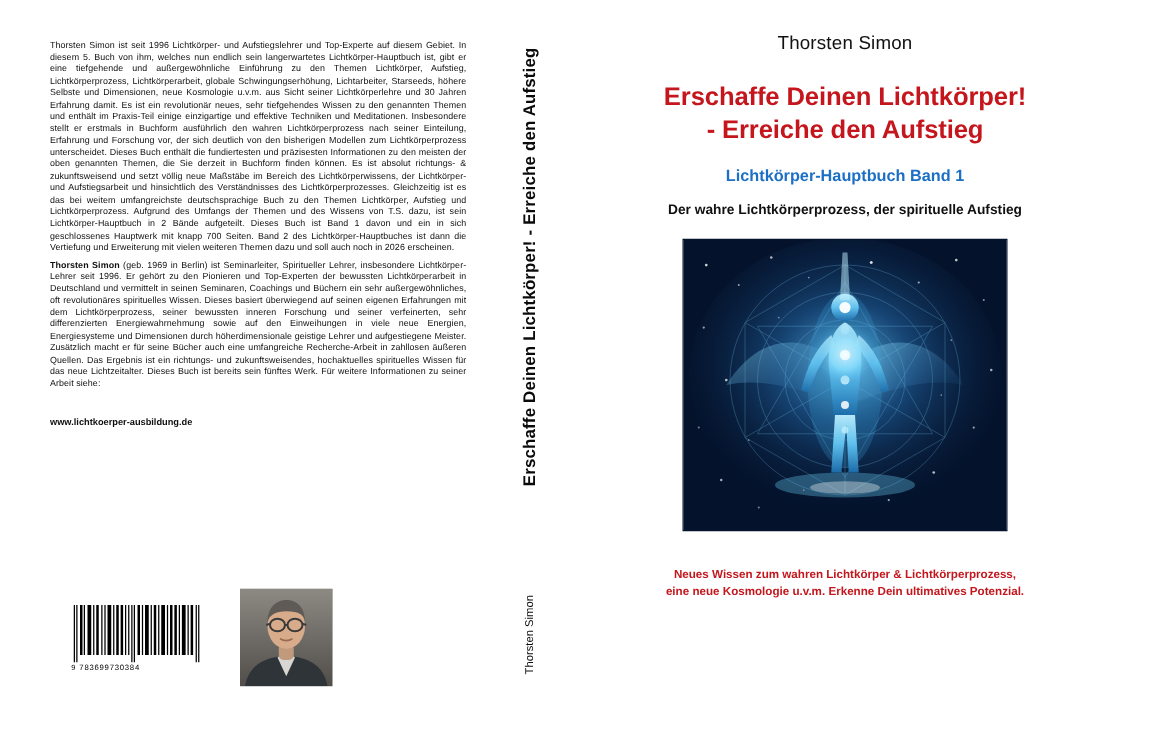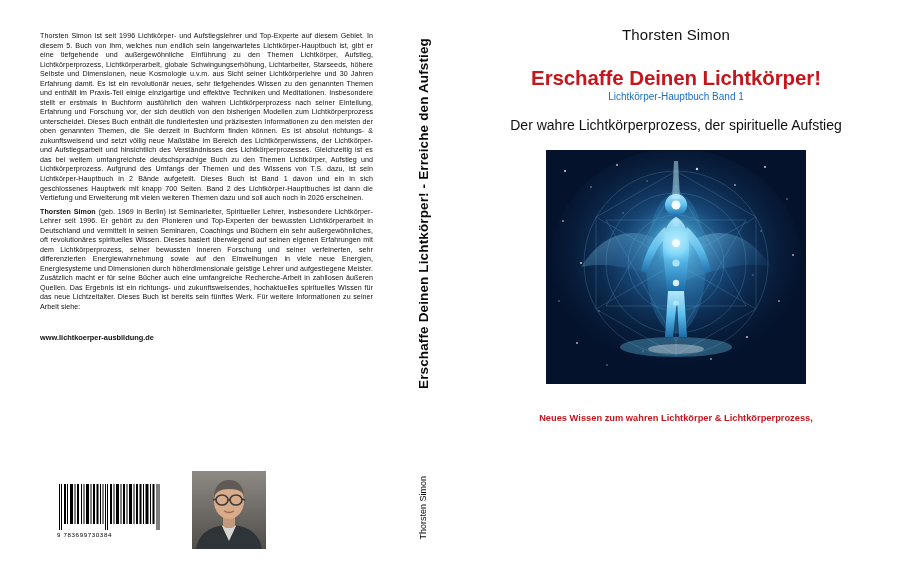--- a/index.html
+++ b/index.html
@@ -145,28 +145,29 @@
   }
   .front-title {
     margin-top: 22px;
     font-size: 20.5px;
     font-weight: bold;
     color: #c4161c;
     line-height: 1.28;
     letter-spacing: -0.1px;
   }
   .front-subtitle {
-    font-size: 10px;
-    font-weight: normal;
+    margin-top: 16px;
+    font-size: 13px;
+    font-weight: bold;
     color: #1b6fc4;
   }
   .front-tagline {
     margin-top: 13px;
-    font-size: 14px;
-    font-weight: normal;
+    font-size: 11px;
+    font-weight: bold;
     color: #111;
     line-height: 1.45;
   }
   .cover-art {
     margin: 14px auto 0 auto;
     width: 258px;
     height: 232px;
     position: relative;
     background: radial-gradient(ellipse at 50% 45%, #1d5f97 0%, #103a6b 35%, #06152f 72%, #020a1b 100%);
     overflow: hidden;
@@ -279,20 +280,21 @@
     <div class="spine-title">Erschaffe Deinen Lichtkörper! - Erreiche den Aufstieg</div>
     <div class="spine-author">Thorsten Simon</div>
   </div>
 
   <div class="front-cover">
 
     <div class="front-author">Thorsten Simon</div>
 
     <div class="front-title">
       <div>Erschaffe Deinen Lichtkörper!</div>
+      <div>- Erreiche den Aufstieg</div>
     </div>
 
     <div class="front-subtitle">Lichtkörper-Hauptbuch Band 1</div>
 
     <div class="front-tagline">
       <div>Der wahre Lichtkörperprozess, der spirituelle Aufstieg</div>
     </div>
 
     <div class="cover-art">
       <svg width="258" height="232" viewBox="0 0 258 232">
@@ -388,16 +390,17 @@
 
         <path d="M127 10 L131 10 L133 48 L125 48 Z" fill="#bfefff" opacity="0.5"></path>
 
         <ellipse cx="129" cy="196" rx="56" ry="10" fill="#67c9f2" opacity="0.35"></ellipse>
         <ellipse cx="129" cy="198" rx="28" ry="5" fill="#ffffff" opacity="0.35"></ellipse>
       </svg>
     </div>
 
     <div class="front-footer">
       <div>Neues Wissen zum wahren Lichtkörper &amp; Lichtkörperprozess,</div>
+      <div>eine neue Kosmologie u.v.m. Erkenne Dein ultimatives Potenzial.</div>
     </div>
   </div>
 
 </div>
 
 </body></html>

